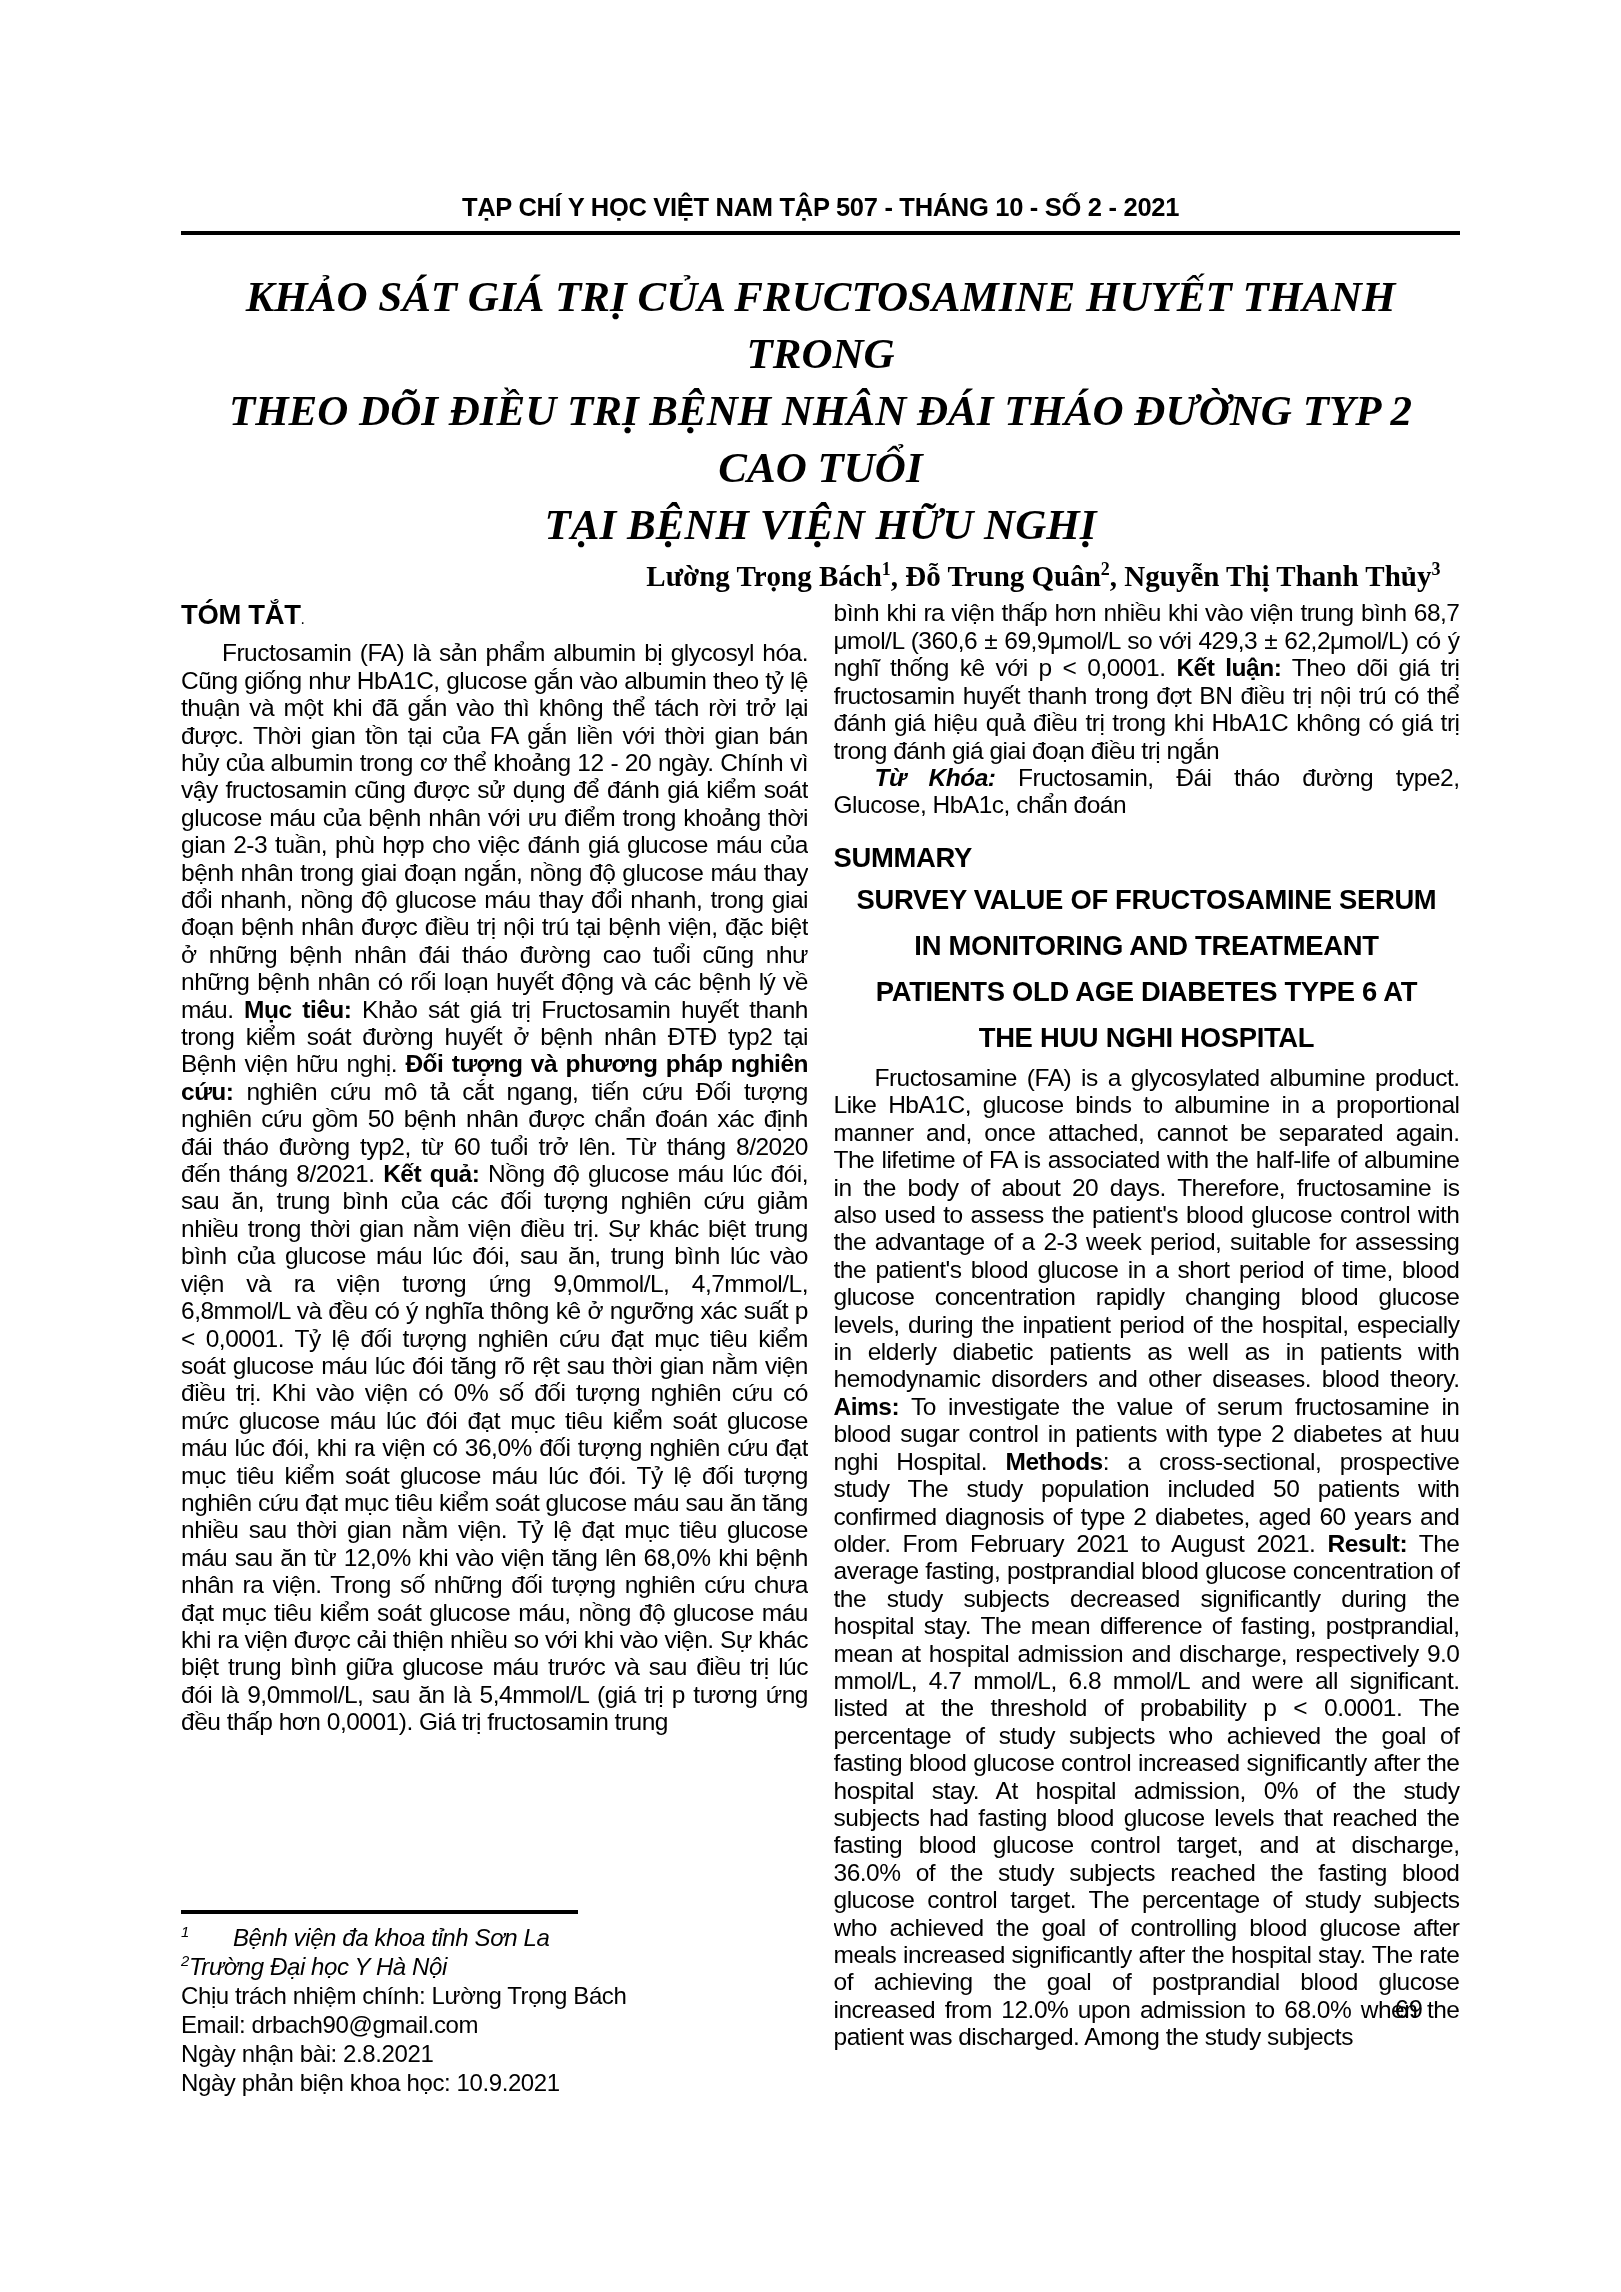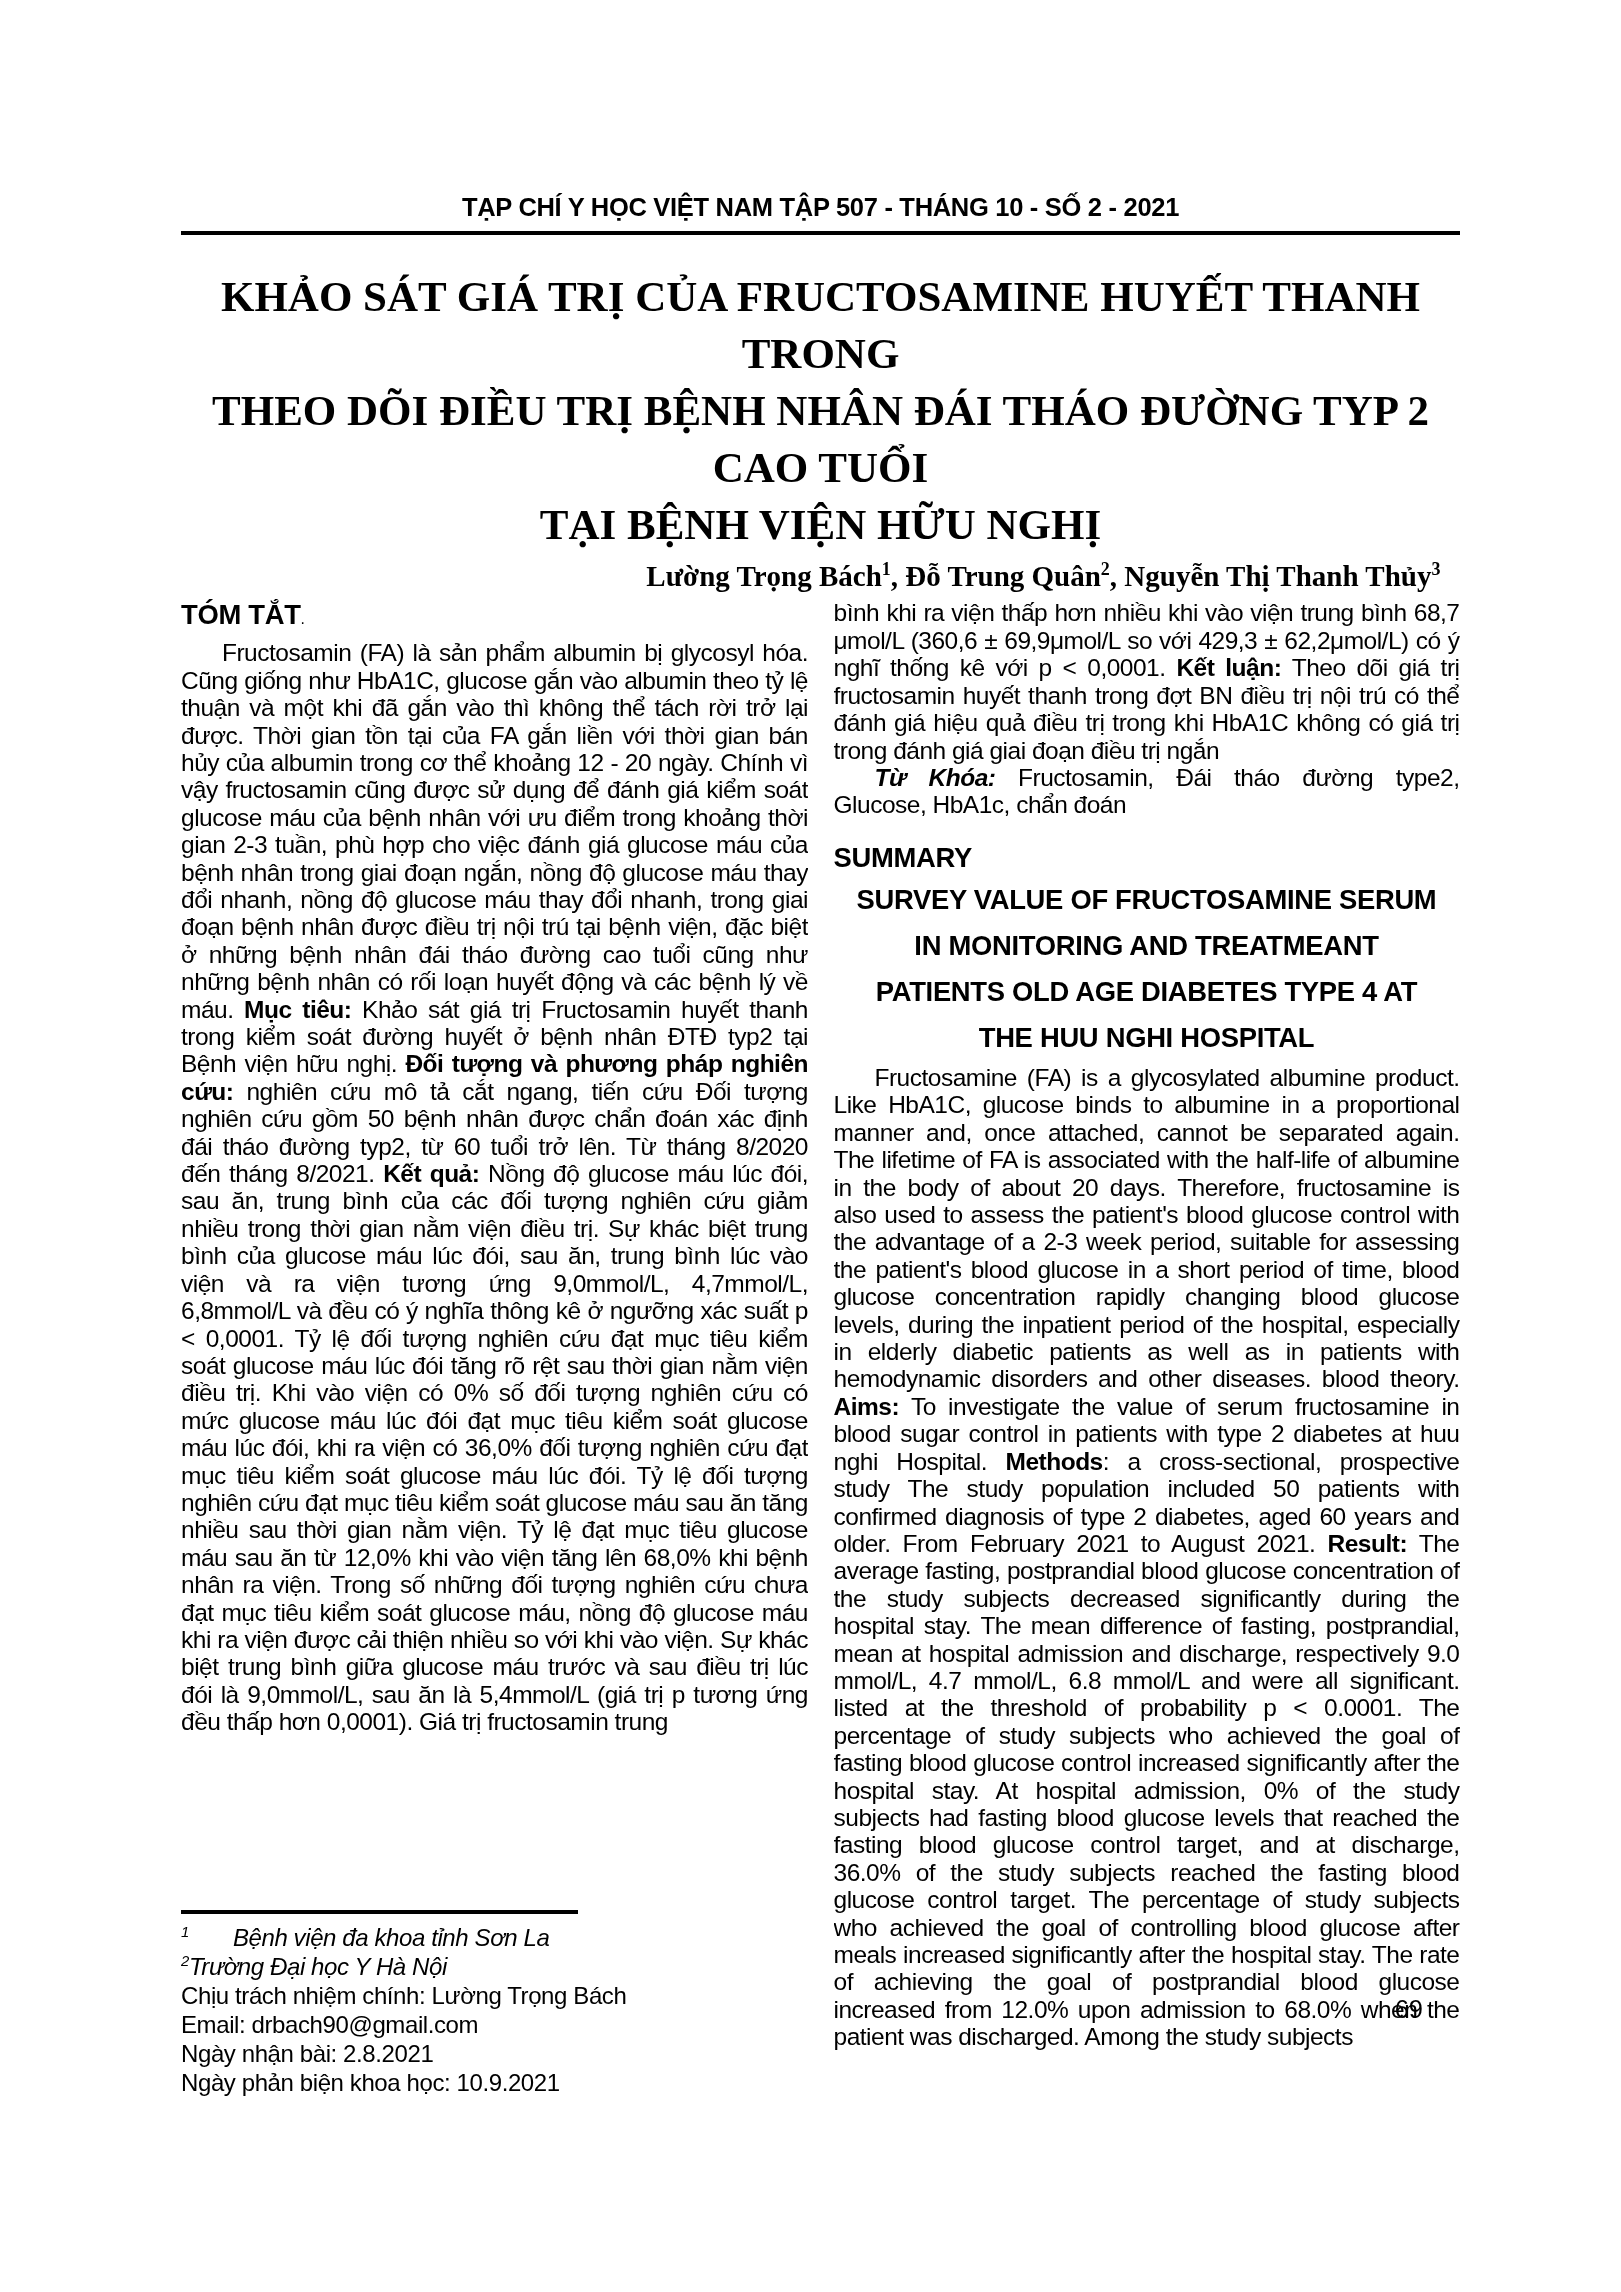--- a/index.html
+++ b/index.html
@@ -32,20 +32,21 @@
     background: #000;
     margin-top: 8.8px;
   }
   .article-title {
     margin: 33px 0 0 0;
     text-align: center;
     font-family: "Liberation Serif", serif;
     font-weight: bold;
     font-size: 43px;
     line-height: 57px;
+    font-style: italic;
   }
   .title-line { display: block; }
   .authors {
     margin-top: 5.9px;
     text-align: right;
     padding-right: 19.6px;
     font-family: "Liberation Serif", serif;
     font-weight: bold;
     font-size: 29px;
     line-height: 35px;
@@ -144,21 +145,21 @@
 
       <div class="col col-right">
         <p class="body-par"><span>bình khi ra viện thấp hơn nhiều khi vào viện trung bình 68,7 μmol/L (360,6 ± 69,9μmol/L so với 429,3 ± 62,2μmol/L) có ý nghĩ thống kê với p &lt; 0,0001. </span><span style="font-weight: bold;">Kết luận:</span><span> Theo dõi giá trị fructosamin huyết thanh trong đợt BN điều trị nội trú có thể đánh giá hiệu quả điều trị trong khi HbA1C không có giá trị trong đánh giá giai đoạn điều trị ngắn</span></p>
         <p class="body-par indent"><span style="font-weight: bold; font-style: italic;">Từ Khóa:</span><span> Fructosamin, Đái tháo đường type2, Glucose, HbA1c, chẩn đoán</span></p>
 
         <div class="section-heading summary-heading">SUMMARY</div>
 
         <div class="english-title">
           <span class="et-line">SURVEY VALUE OF FRUCTOSAMINE SERUM</span>
           <span class="et-line">IN MONITORING AND TREATMEANT</span>
-          <span class="et-line">PATIENTS OLD AGE DIABETES TYPE 4 AT</span>
+          <span class="et-line">PATIENTS OLD AGE DIABETES TYPE 6 AT</span>
           <span class="et-line">THE HUU NGHI HOSPITAL</span>
         </div>
 
         <p class="body-par indent"><span>Fructosamine (FA) is a glycosylated albumine product. Like HbA1C, glucose binds to albumine in a proportional manner and, once attached, cannot be separated again. The lifetime of FA is associated with the half-life of albumine in the body of about 20 days. Therefore, fructosamine is also used to assess the patient's blood glucose control with the advantage of a 2-3 week period, suitable for assessing the patient's blood glucose in a short period of time, blood glucose concentration rapidly changing blood glucose levels, during the inpatient period of the hospital, especially in elderly diabetic patients as well as in patients with hemodynamic disorders and other diseases. blood theory. </span><span style="font-weight: bold;">Aims:</span><span> To investigate the value of serum fructosamine in blood sugar control in patients with type 2 diabetes at huu nghi Hospital. </span><span style="font-weight: bold;">Methods</span><span>: a cross-sectional, prospective study The study population included 50 patients with confirmed diagnosis of type 2 diabetes, aged 60 years and older. From February 2021 to August 2021. </span><span style="font-weight: bold;">Result:</span><span> The average fasting, postprandial blood glucose concentration of the study subjects decreased significantly during the hospital stay. The mean difference of fasting, postprandial, mean at hospital admission and discharge, respectively 9.0 mmol/L, 4.7 mmol/L, 6.8 mmol/L and were all significant. listed at the threshold of probability p &lt; 0.0001. The percentage of study subjects who achieved the goal of fasting blood glucose control increased significantly after the hospital stay. At hospital admission, 0% of the study subjects had fasting blood glucose levels that reached the fasting blood glucose control target, and at discharge, 36.0% of the study subjects reached the fasting blood glucose control target. The percentage of study subjects who achieved the goal of controlling blood glucose after meals increased significantly after the hospital stay. The rate of achieving the goal of postprandial blood glucose increased from 12.0% upon admission to 68.0% when the patient was discharged. Among the study subjects</span></p>
       </div>
 
     </div>
   </div>
 
   <div class="page-number">69</div>

